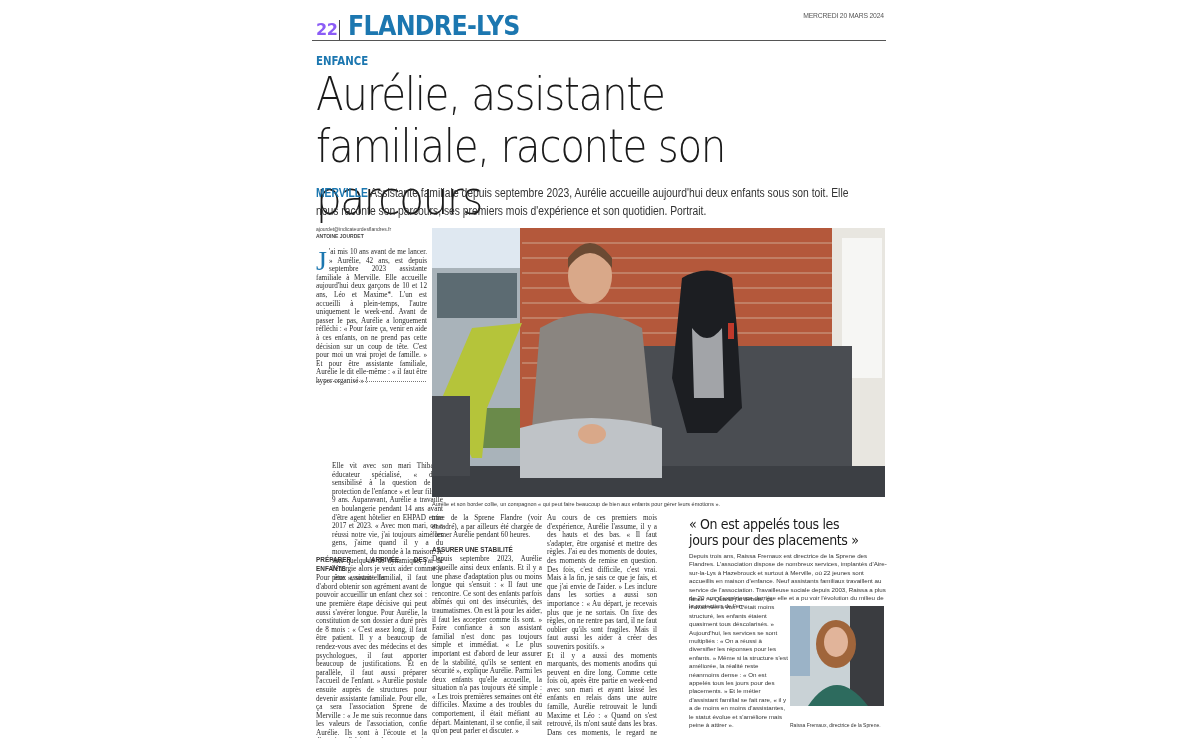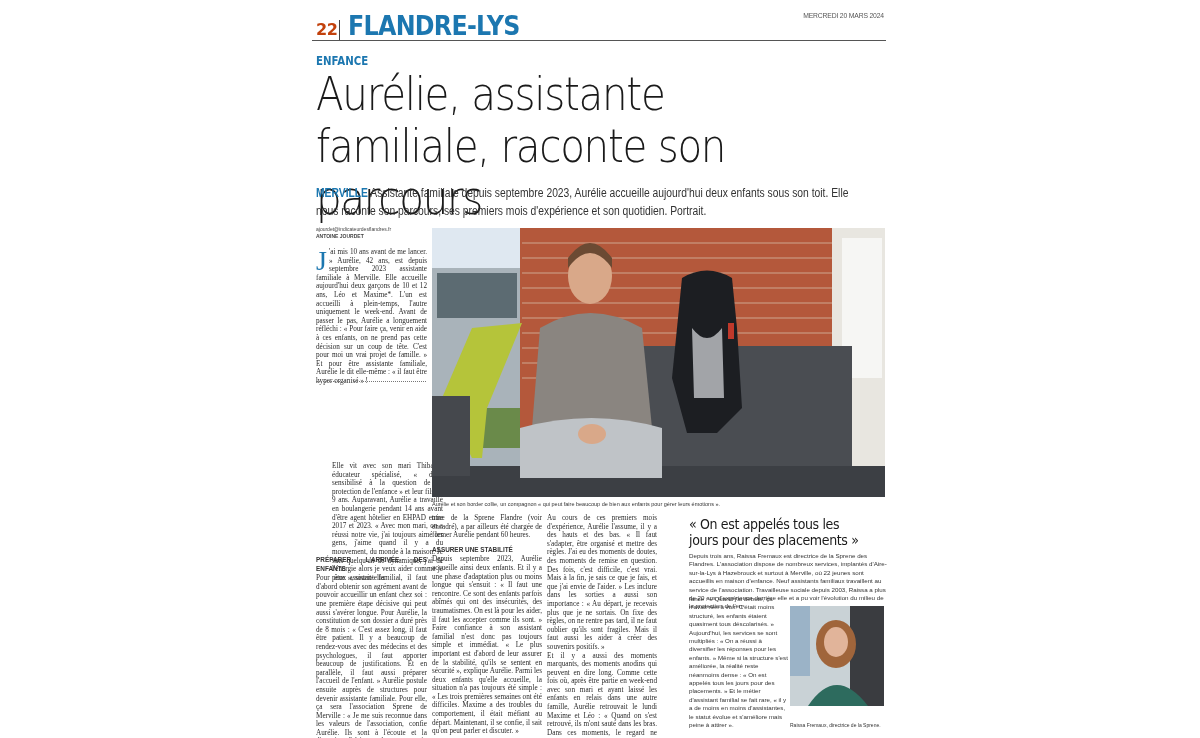--- a/index.html
+++ b/index.html
@@ -1,19 +1,19 @@
 <!DOCTYPE html>
 <html><head>
 <meta charset="utf-8">
 <style>
   html, body { margin:0; padding:0; background:#ffffff; }
   body { width:1200px; height:738px; position:relative; overflow:hidden; font-family:"Liberation Sans", sans-serif; color:#222; }
   .page { position:absolute; left:312px; top:0; width:574px; height:738px; }
   .masthead { position:absolute; left:0; top:6px; width:574px; height:34px; border-bottom:1.5px solid #555; }
-  .page-num { position:absolute; left:4px; top:14px; font-family:"DejaVu Sans", sans-serif; font-weight:bold; font-size:16px; color:#c2410c; letter-spacing:-0.5px; }
+  .page-num { position:absolute; left:4px; top:14px; font-family:"DejaVu Sans", sans-serif; font-weight:bold; font-size:16px; color:#8b5cf6; letter-spacing:-0.5px; }
   .mast-sep { position:absolute; left:27px; top:14px; width:1px; height:20px; background:#444; }
   .section-title { position:absolute; left:36px; top:4px; font-family:"DejaVu Sans", sans-serif; font-weight:bold; font-size:27px; color:#1c77b0; letter-spacing:-0.8px; transform:scaleX(0.88); transform-origin:left; }
   .date { position:absolute; right:2px; top:5px; font-size:8px; color:#555; letter-spacing:-0.2px; transform:scaleX(0.85); transform-origin:right; }
   .kicker { position:absolute; left:4px; top:54px; font-family:"DejaVu Sans", sans-serif; font-weight:bold; font-size:12px; color:#1c77b0; transform:scaleX(0.85); transform-origin:left; }
   .headline { position:absolute; left:4px; top:68px; width:580px; font-family:"DejaVu Sans", sans-serif; font-weight:200; font-size:47px; line-height:52px; color:#1a1a1a; letter-spacing:-1.5px; transform:scaleX(0.86); transform-origin:left; }
   .lede { position:absolute; left:4px; top:184px; width:620px; font-size:12px; line-height:18px; color:#333; transform:scaleX(0.86); transform-origin:left; }
   .lede .loc { color:#1c77b0; font-weight:bold; }
   .byline { position:absolute; left:4px; top:226px; font-size:5px; color:#444; line-height:7px; }
   .byline .name { font-weight:bold; font-size:5px; }
   .col { position:absolute; font-family:"Liberation Serif", serif; font-size:7.2px; line-height:8.6px; color:#2a2a2a; text-align:justify; }

